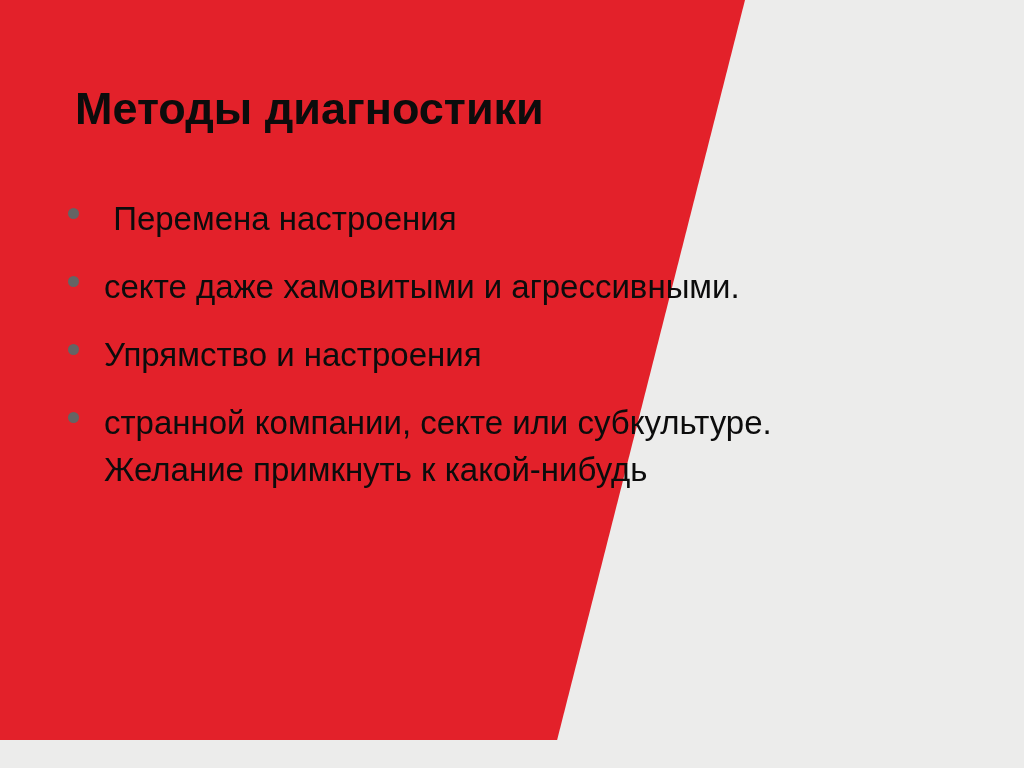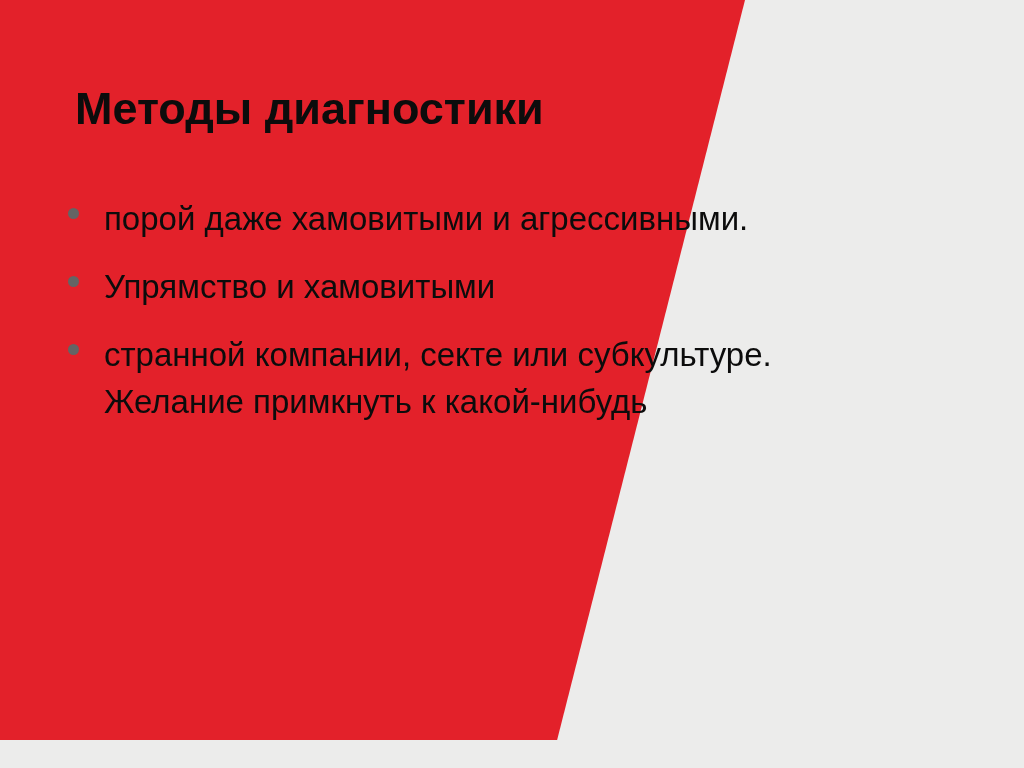--- a/index.html
+++ b/index.html
@@ -68,30 +68,34 @@
 <body>
 
 <div class="slide">
 
   <div class="red-shape"></div>
 
   <h1 class="title">Методы диагностики</h1>
 
   <ul class="bullet-list">
 
+    <li class="bullet-item">
+      <span class="dot"></span>
+      <div class="line"> Перемена настроения</div>
+    </li>
 
 
     <li class="bullet-item">
       <span class="dot"></span>
-      <div class="line">порой даже хамовитыми и агрессивными.</div>
+      <div class="line">секте даже хамовитыми и агрессивными.</div>
     </li>
 
     <li class="bullet-item">
       <span class="dot"></span>
-      <div class="line">Упрямство и хамовитыми</div>
+      <div class="line">Упрямство и настроения</div>
     </li>
 
     <li class="bullet-item">
       <span class="dot"></span>
       <div class="line">странной компании, секте или субкультуре.</div>
       <div class="line">Желание примкнуть к какой-нибудь</div>
     </li>
 
   </ul>
 </div>

